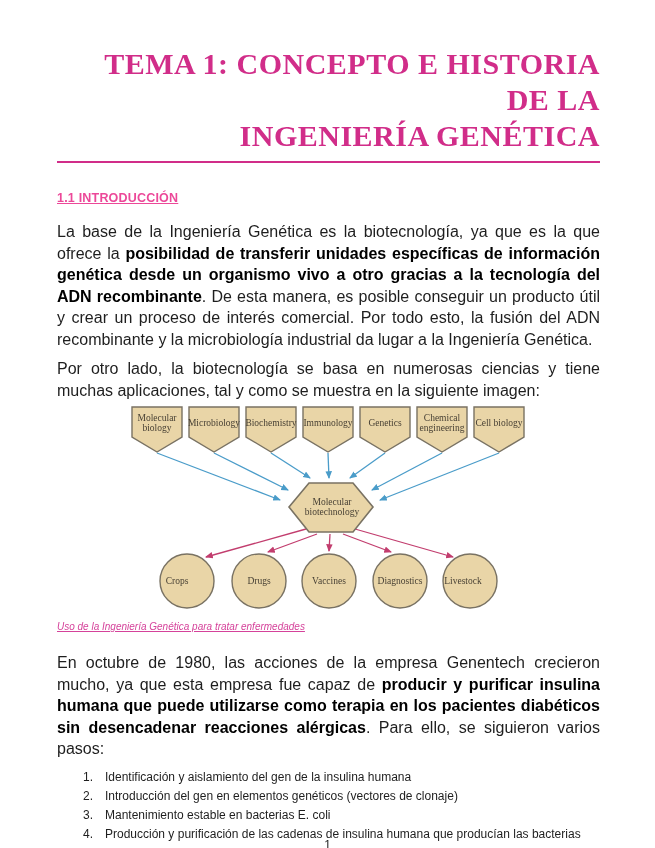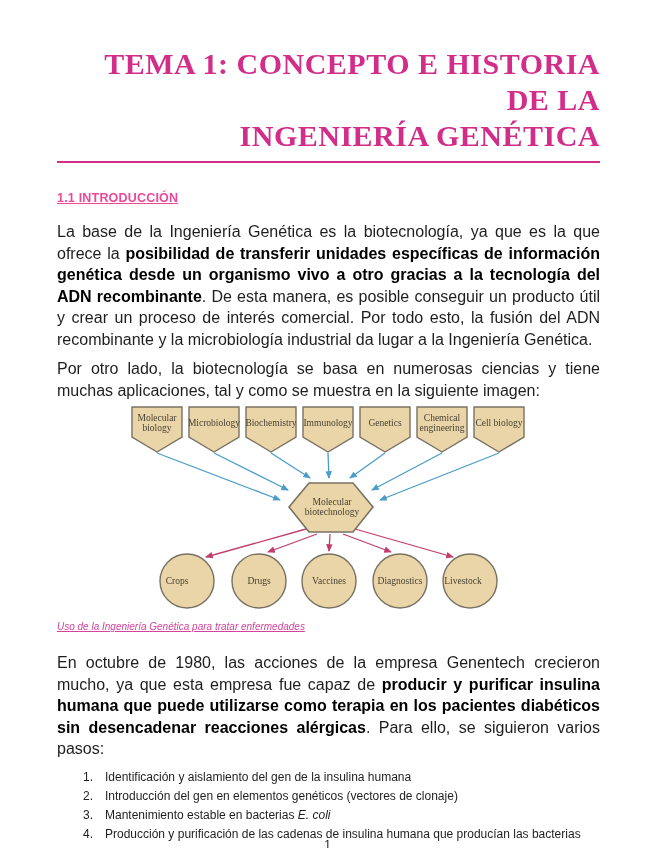--- a/index.html
+++ b/index.html
@@ -24,21 +24,21 @@
     color:#ec4899; text-decoration:underline; letter-spacing:.2px;
   }
 
   
   p.body {
     margin:16px 0 0 0; font-size:16px; line-height:21.5px;
     text-align:justify; color:#1e1e1e;
   }
   p.body.tight { margin-top:8px; }
   .b { font-weight:bold; color:#000; }
-  .i { font-style:italic; }
+  .i { }
 
   
   .diagram { position:relative; width:440px; height:212px; margin:0 auto 0 55px; }
   .diagram svg { position:absolute; left:0; top:0; }
   .dlabel {
     position:absolute; display:flex; align-items:center; justify-content:center;
     text-align:center; font-family:"Liberation Serif", serif;
     font-size:9.5px; line-height:10.5px; color:#463f33;
   }
   .pent  { top:6px;  height:32px; width:56px; }

